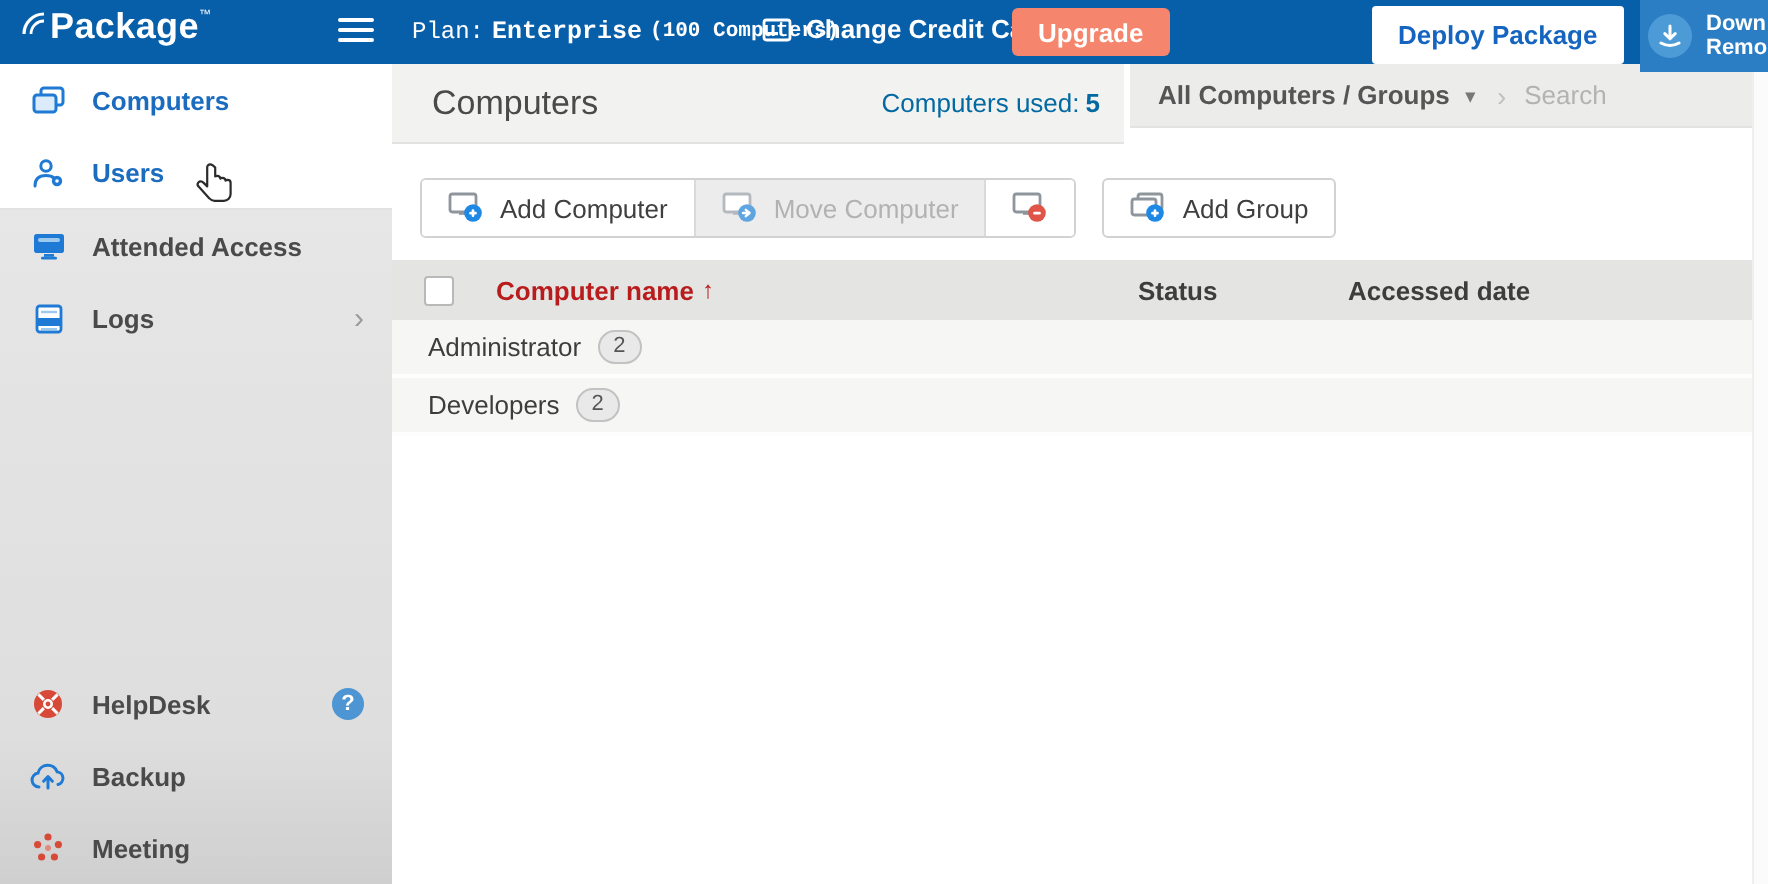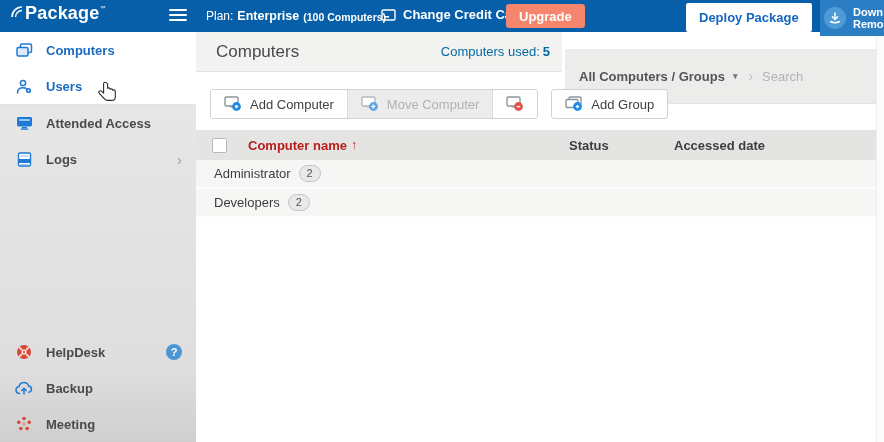--- a/index.html
+++ b/index.html
@@ -7,21 +7,21 @@
   .frame { position:relative; width:884px; height:442px; overflow:hidden; background:#fff; }
 
   
   .topbar { position:absolute; top:0; left:0; width:884px; height:32px; background:#075ea9; color:#fff; z-index:5; }
   .logo { position:absolute; left:10px; top:3px; display:flex; align-items:flex-start; color:#fff; }
   .logo-arc { margin-top:2px; margin-right:1px; }
   .logo-text { font-size:18px; font-weight:700; letter-spacing:.2px; }
   .logo-tm { font-size:6px; margin-top:2px; }
   .hamburger { position:absolute; left:169px; top:9px; width:18px; height:14px; cursor:pointer; }
   .hamburger i { display:block; height:2px; background:#fff; margin-bottom:3px; border-radius:1px; }
-  .plan { position:absolute; left:206px; top:9px; font-size:12px; display:flex; align-items:flex-end; gap:4px; white-space:nowrap; }
+  .plan { position:absolute; left:206px; top:9px; font-size:12px; display:flex; align-items:center; gap:4px; white-space:nowrap;font-family:Liberation Mono, monospace; }
   .plan b { font-size:12.5px; }
   .plan .cap { font-size:10.5px; font-weight:700; }
   .ccard { position:absolute; left:381px; top:7px; display:flex; align-items:center; gap:7px; font-size:13px; font-weight:700; cursor:pointer; white-space:nowrap; }
   .upgrade { position:absolute; left:506px; top:4px; height:24px; padding:0 13px; background:#f5856c; color:#fff; border:none; border-radius:3px; font-size:13px; font-weight:700; font-family:inherit; cursor:pointer; }
   .deploy { position:absolute; left:686px; top:3px; height:29px; padding:0 13px; background:#ffffff; color:#1565c0; border:none; border-radius:2px; font-size:13px; font-weight:700; font-family:inherit; cursor:pointer; }
   .download { position:absolute; left:820px; top:0; width:90px; height:36px; background:#2b7ec4; display:flex; align-items:center; cursor:pointer; }
   .dl-circle { width:22px; height:22px; border-radius:50%; background:#4d9bd6; margin-left:4px; display:flex; align-items:center; justify-content:center; flex:none; }
   .dl-text { margin-left:7px; font-size:11px; font-weight:700; line-height:12px; white-space:nowrap; }
 
   
@@ -34,21 +34,21 @@
   .side-bottom { position:absolute; bottom:0; left:0; right:0; }
   .qbadge { margin-left:auto; margin-right:14px; width:16px; height:16px; border-radius:50%; background:#4e96d3; color:#fff; font-size:11px; font-weight:700; display:flex; align-items:center; justify-content:center; }
 
   
   .content { position:absolute; left:196px; top:32px; width:688px; height:410px; background:#fff; }
   .scroll-strip { position:absolute; top:0; right:0; width:8px; height:410px; background:#fbfbfb; border-left:1px solid #efefef; }
   .band1-left { position:absolute; left:0; top:0; width:366px; height:40px; background:#f2f2f1; border-bottom:1px solid #e3e3e3; display:flex; align-items:center; }
   .page-title { font-size:17px; color:#4a4a4a; margin-left:20px; }
   .used { margin-left:auto; margin-right:12px; font-size:13px; color:#0369a1; white-space:nowrap; }
   .used b { margin-left:3px; }
-  .filter { position:absolute; left:369px; top:17px; right:8px; height:55px; background:#ececeb; border-bottom:1px solid #e3e3e3; display:flex; align-items:center; font-size:13px; }
+  .filter { position:absolute; left:369px; top:0; right:8px; height:32px; background:#ececeb; border-bottom:1px solid #e3e3e3; display:flex; align-items:center; font-size:13px; }
   .dropdown { margin-left:14px; font-weight:700; color:#555; display:flex; align-items:center; cursor:pointer; white-space:nowrap; }
   .caret { margin-left:8px; font-size:9px; color:#777; }
   .fsep { margin:0 9px 0 11px; color:#c0c0c0; font-size:14px; }
   .search-input { border:none; background:transparent; font-size:13px; color:#444; width:130px; outline:none; font-family:inherit; }
   .search-input::placeholder { color:#b3b3b3; }
 
   .toolbar { position:absolute; top:57px; left:14px; display:flex; align-items:center; }
   .btn-group { display:flex; border:1px solid #d2d2d2; border-radius:3px; overflow:hidden; background:#fff; }
   .tbtn { display:flex; align-items:center; gap:8px; padding:0 13px; height:28px; font-size:13px; color:#3f3f3f; background:#fff; border:none; border-right:1px solid #dadada; cursor:pointer; font-family:inherit; white-space:nowrap; }
   .tbtn:last-child { border-right:none; }

